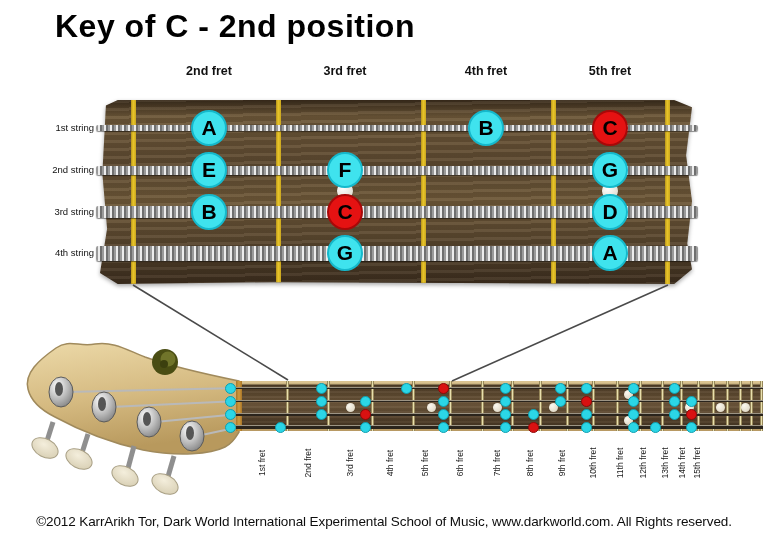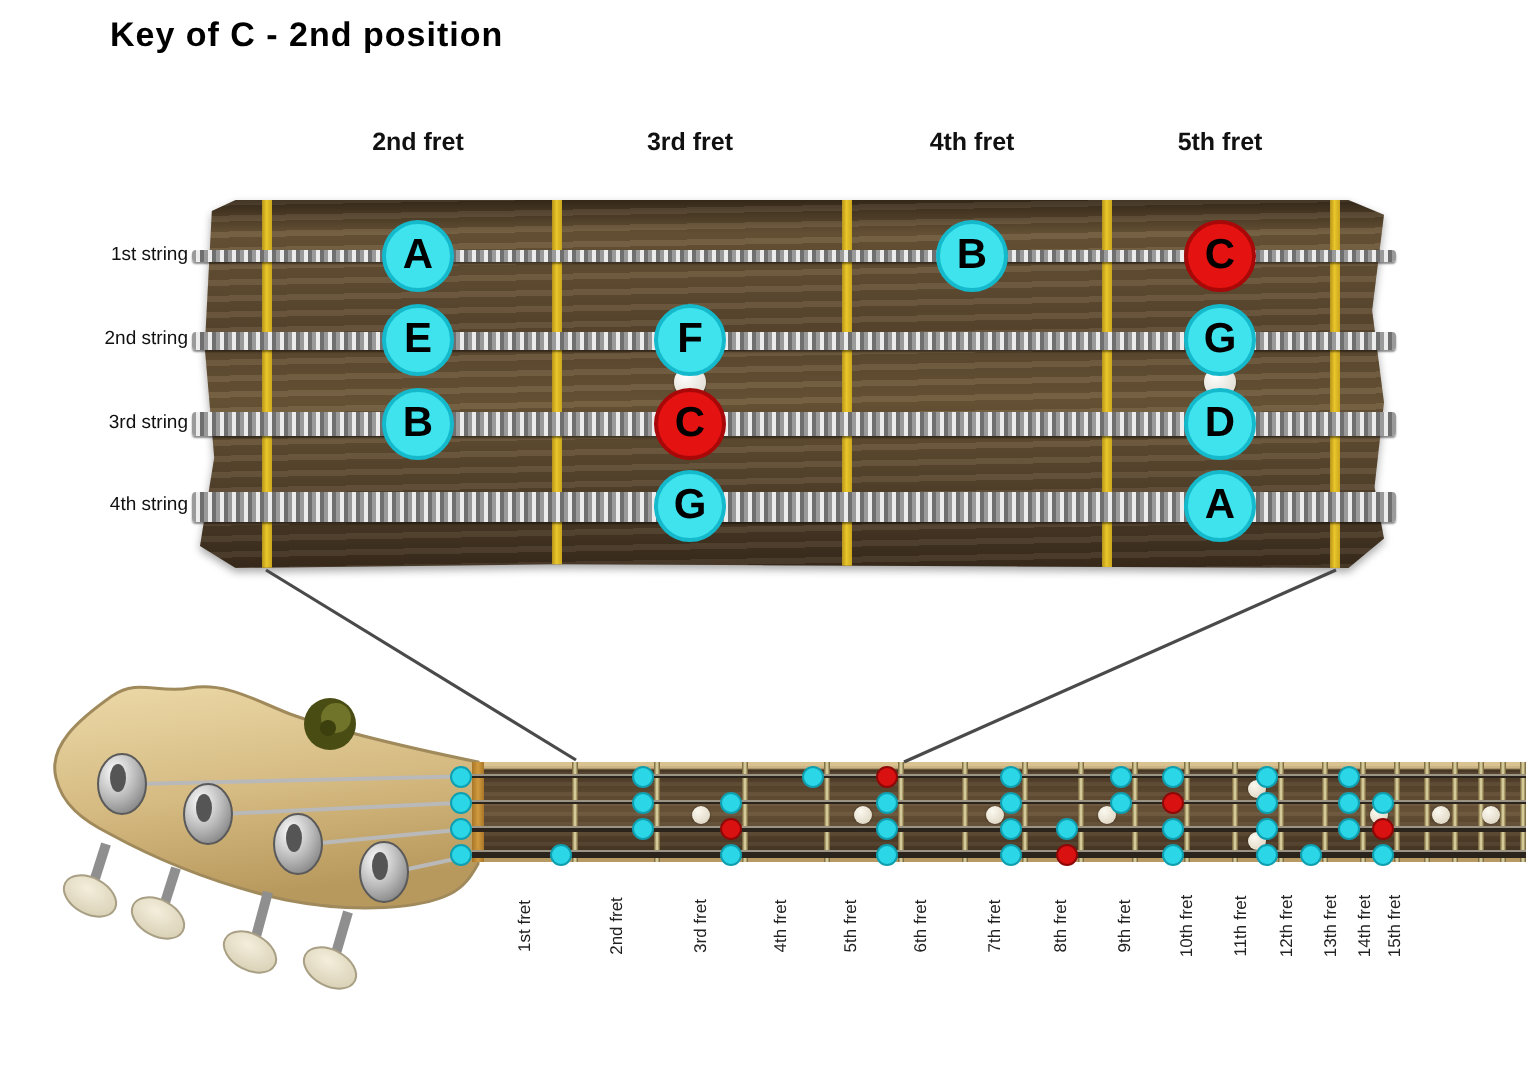--- a/index.html
+++ b/index.html
@@ -1,18 +1,18 @@
 <!DOCTYPE html>
 <html><head>
 <meta charset="utf-8">
 <style>
   html,body{margin:0;padding:0;background:#fff;}
   .page{position:relative;width:768px;height:543px;background:#fff;overflow:hidden;
         font-family:"Liberation Sans",sans-serif;}
-  .title{position:absolute;left:55px;top:8px;margin:0;font-size:17px;font-weight:bold;
+  .title{position:absolute;left:55px;top:8px;margin:0;font-size:32px;font-weight:bold;
          letter-spacing:.5px;color:#000;}
   
   .hdr-label{position:absolute;transform:translateX(-50%);font-size:12.5px;font-weight:bold;color:#111;white-space:nowrap;}
   .board-wrap{position:absolute;left:100px;top:100px;width:592px;height:184px;
               filter:drop-shadow(0 2px 2px rgba(0,0,0,.35));}
   .board{position:absolute;inset:0;
     background:
       repeating-linear-gradient(179deg, rgba(255,255,255,.05) 0 3px, rgba(0,0,0,.10) 3px 8px),
       linear-gradient(180deg,#3a2c1c 0%,#6e5839 9%,#5e4a31 35%,#6f5939 55%,#54422c 82%,#3c2d1d 100%);
     clip-path:polygon(1% 3%,3% 0%,97% 0%,100% 4%,99% 30%,100% 55%,99.2% 78%,100% 92%,97% 100%,30% 99%,3% 100%,0% 94%,1.2% 70%,0.4% 40%);}
@@ -250,13 +250,14 @@
       <div class="fret-label" style="left: 665px; top: 463px;">13th fret</div>
       <div class="fret-label" style="left: 682px; top: 463px;">14th fret</div>
       <div class="fret-label" style="left: 697px; top: 463px;">15th fret</div>
     </div>
 
   <svg class="overlay-svg" id="connectors" width="768" height="543" viewBox="0 0 768 543">
       <line x1="133" y1="285" x2="288" y2="380" stroke="#4a4a4a" stroke-width="1.6"></line>
       <line x1="668" y1="285" x2="452" y2="381" stroke="#4a4a4a" stroke-width="1.6"></line>
     </svg>
 
+  <div class="copyright">©2012 KarrArikh Tor, Dark World International Experimental School of Music, www.darkworld.com. All Rights reserved.</div>
 </div>
 
 </body></html>

